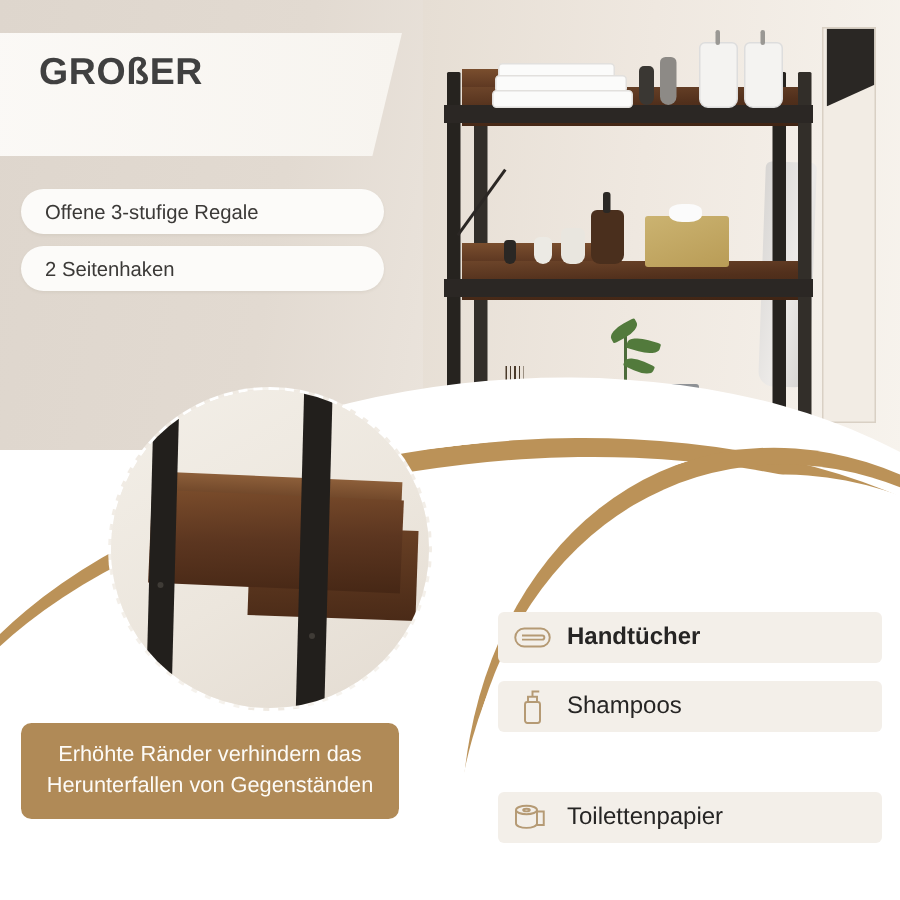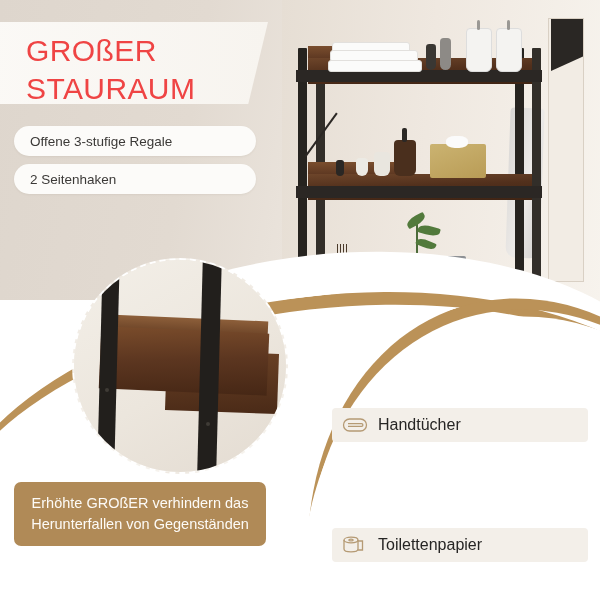--- a/index.html
+++ b/index.html
@@ -73,21 +73,21 @@
   .plant-stem{position:absolute;width:2px;background:#4c6b3a;}
   .leaf{position:absolute;background:#527a3c;border-radius:60% 10% 60% 10%;}
   .flower{position:absolute;background:#f2f1f4;border-radius:50%;}
   .candle{position:absolute;background:linear-gradient(180deg,#8f9296,#6f7378);border-radius:2px;}
 
   
   .banner{position:absolute;left:-14px;top:22px;width:282px;height:82px;
     background:linear-gradient(90deg,#fbf9f6,#f7f4ef);
     clip-path:polygon(0 0,100% 0,93% 100%,0 100%);}
   .headline{position:absolute;left:26px;top:32px;width:250px;
-    font-size:30px;font-weight:normal;line-height:1.28;color:#ef4444;
+    font-size:25px;font-weight:bold;line-height:1.28;color:#404040;
     letter-spacing:.4px;}
 
   .chip{position:absolute;left:14px;height:30px;width:242px;
     background:#fcfbf9;border-radius:15px;display:flex;align-items:center;
     box-shadow:0 1px 2px rgba(130,115,95,.10);}
   .chip span{margin-left:16px;font-size:13.5px;color:#3b3937;}
   .chip.c1{top:126px;} .chip.c2{top:164px;}
 
   
   .inset{position:absolute;left:72px;top:258px;width:212px;height:212px;
@@ -110,21 +110,21 @@
   
   .caption{position:absolute;left:14px;top:482px;width:252px;
     background:#b08a57;border-radius:7px;padding:11px 12px;box-sizing:border-box;
     color:#fdfbf7;font-size:14.5px;line-height:1.45;text-align:center;}
 
   
   .feat{position:absolute;left:332px;width:256px;height:34px;
     background:#f3efe9;border-radius:4px;display:flex;align-items:center;}
   .feat .ico{width:46px;display:flex;align-items:center;justify-content:center;}
   .feat .lbl{font-size:16px;color:#262524;}
-  .f1{top:408px;} .f2{top:454px;} .f3{top:528px;} .f4{top:546px;}
+  .f1{top:408px;font-weight:bold;} .f2{top:454px;} .f3{top:528px;} .f4{top:546px;}
 </style>
 </head>
 <body>
 
 <div id="stage">
 
   <div class="bg-top"></div>
   <div class="bg-bottom"></div>
 
   <div class="photo">
@@ -184,21 +184,20 @@
 
   <div class="white-sweep"></div>
   <div class="gold-band"></div>
   <div class="white-sweep2"></div>
   <div class="gold-arc"></div>
   <div class="white-arc-cover"></div>
 
   <div class="banner"></div>
   <div class="headline">
     <div>GROßER</div>
-    <div>STAURAUM</div>
   </div>
 
   <div class="chip c1">
     <span>Offene 3-stufige Regale</span>
   </div>
   <div class="chip c2">
     <span>2 Seitenhaken</span>
   </div>
 
   <div class="inset">
@@ -207,32 +206,42 @@
       <div class="i-board2"></div>
       <div class="i-inner"></div>
       <div class="i-board"></div>
       <div class="i-post i-p1"></div>
       <div class="i-post i-p2"></div>
       <div class="i-screw" style="left:31px;top:128px;"></div>
       <div class="i-screw" style="left:132px;top:162px;"></div>
     </div>
   </div>
 
-  <div class="caption">Erhöhte GROßER verhindern das Herunterfallen von Gegenständen</div>
+  <div class="caption">Erhöhte Ränder verhindern das Herunterfallen von Gegenständen</div>
 
   <div class="feat f1">
     <div class="ico">
       <svg width="26" height="18" viewBox="0 0 26 18" fill="none" stroke="#b59a74" stroke-width="1.3">
         <rect x="1.5" y="3" width="23" height="12" rx="6"></rect>
         <path d="M6 7.6h13.5a1.4 1.4 0 0 1 0 2.8H6"></path>
       </svg>
     </div>
     <div class="lbl">Handtücher</div>
   </div>
 
+  <div class="feat f2">
+    <div class="ico">
+      <svg width="20" height="26" viewBox="0 0 20 26" fill="none" stroke="#b59a74" stroke-width="1.3">
+        <rect x="5" y="10" width="10" height="14" rx="1.6"></rect>
+        <rect x="7" y="6.5" width="6" height="3.5"></rect>
+        <path d="M10 6.5V3h4.5"></path>
+      </svg>
+    </div>
+    <div class="lbl">Shampoos</div>
+  </div>
 
   <div class="feat f3">
     <div class="ico">
       <svg width="26" height="22" viewBox="0 0 26 22" fill="none" stroke="#b59a74" stroke-width="1.3">
         <ellipse cx="9" cy="6" rx="7" ry="2.8"></ellipse>
         <path d="M2 6v9c0 1.6 3.1 2.9 7 2.9s7-1.3 7-2.9V6"></path>
         <ellipse cx="9" cy="6" rx="2.2" ry="0.9"></ellipse>
         <path d="M16 7h4.5v9H16"></path>
       </svg>
     </div>

